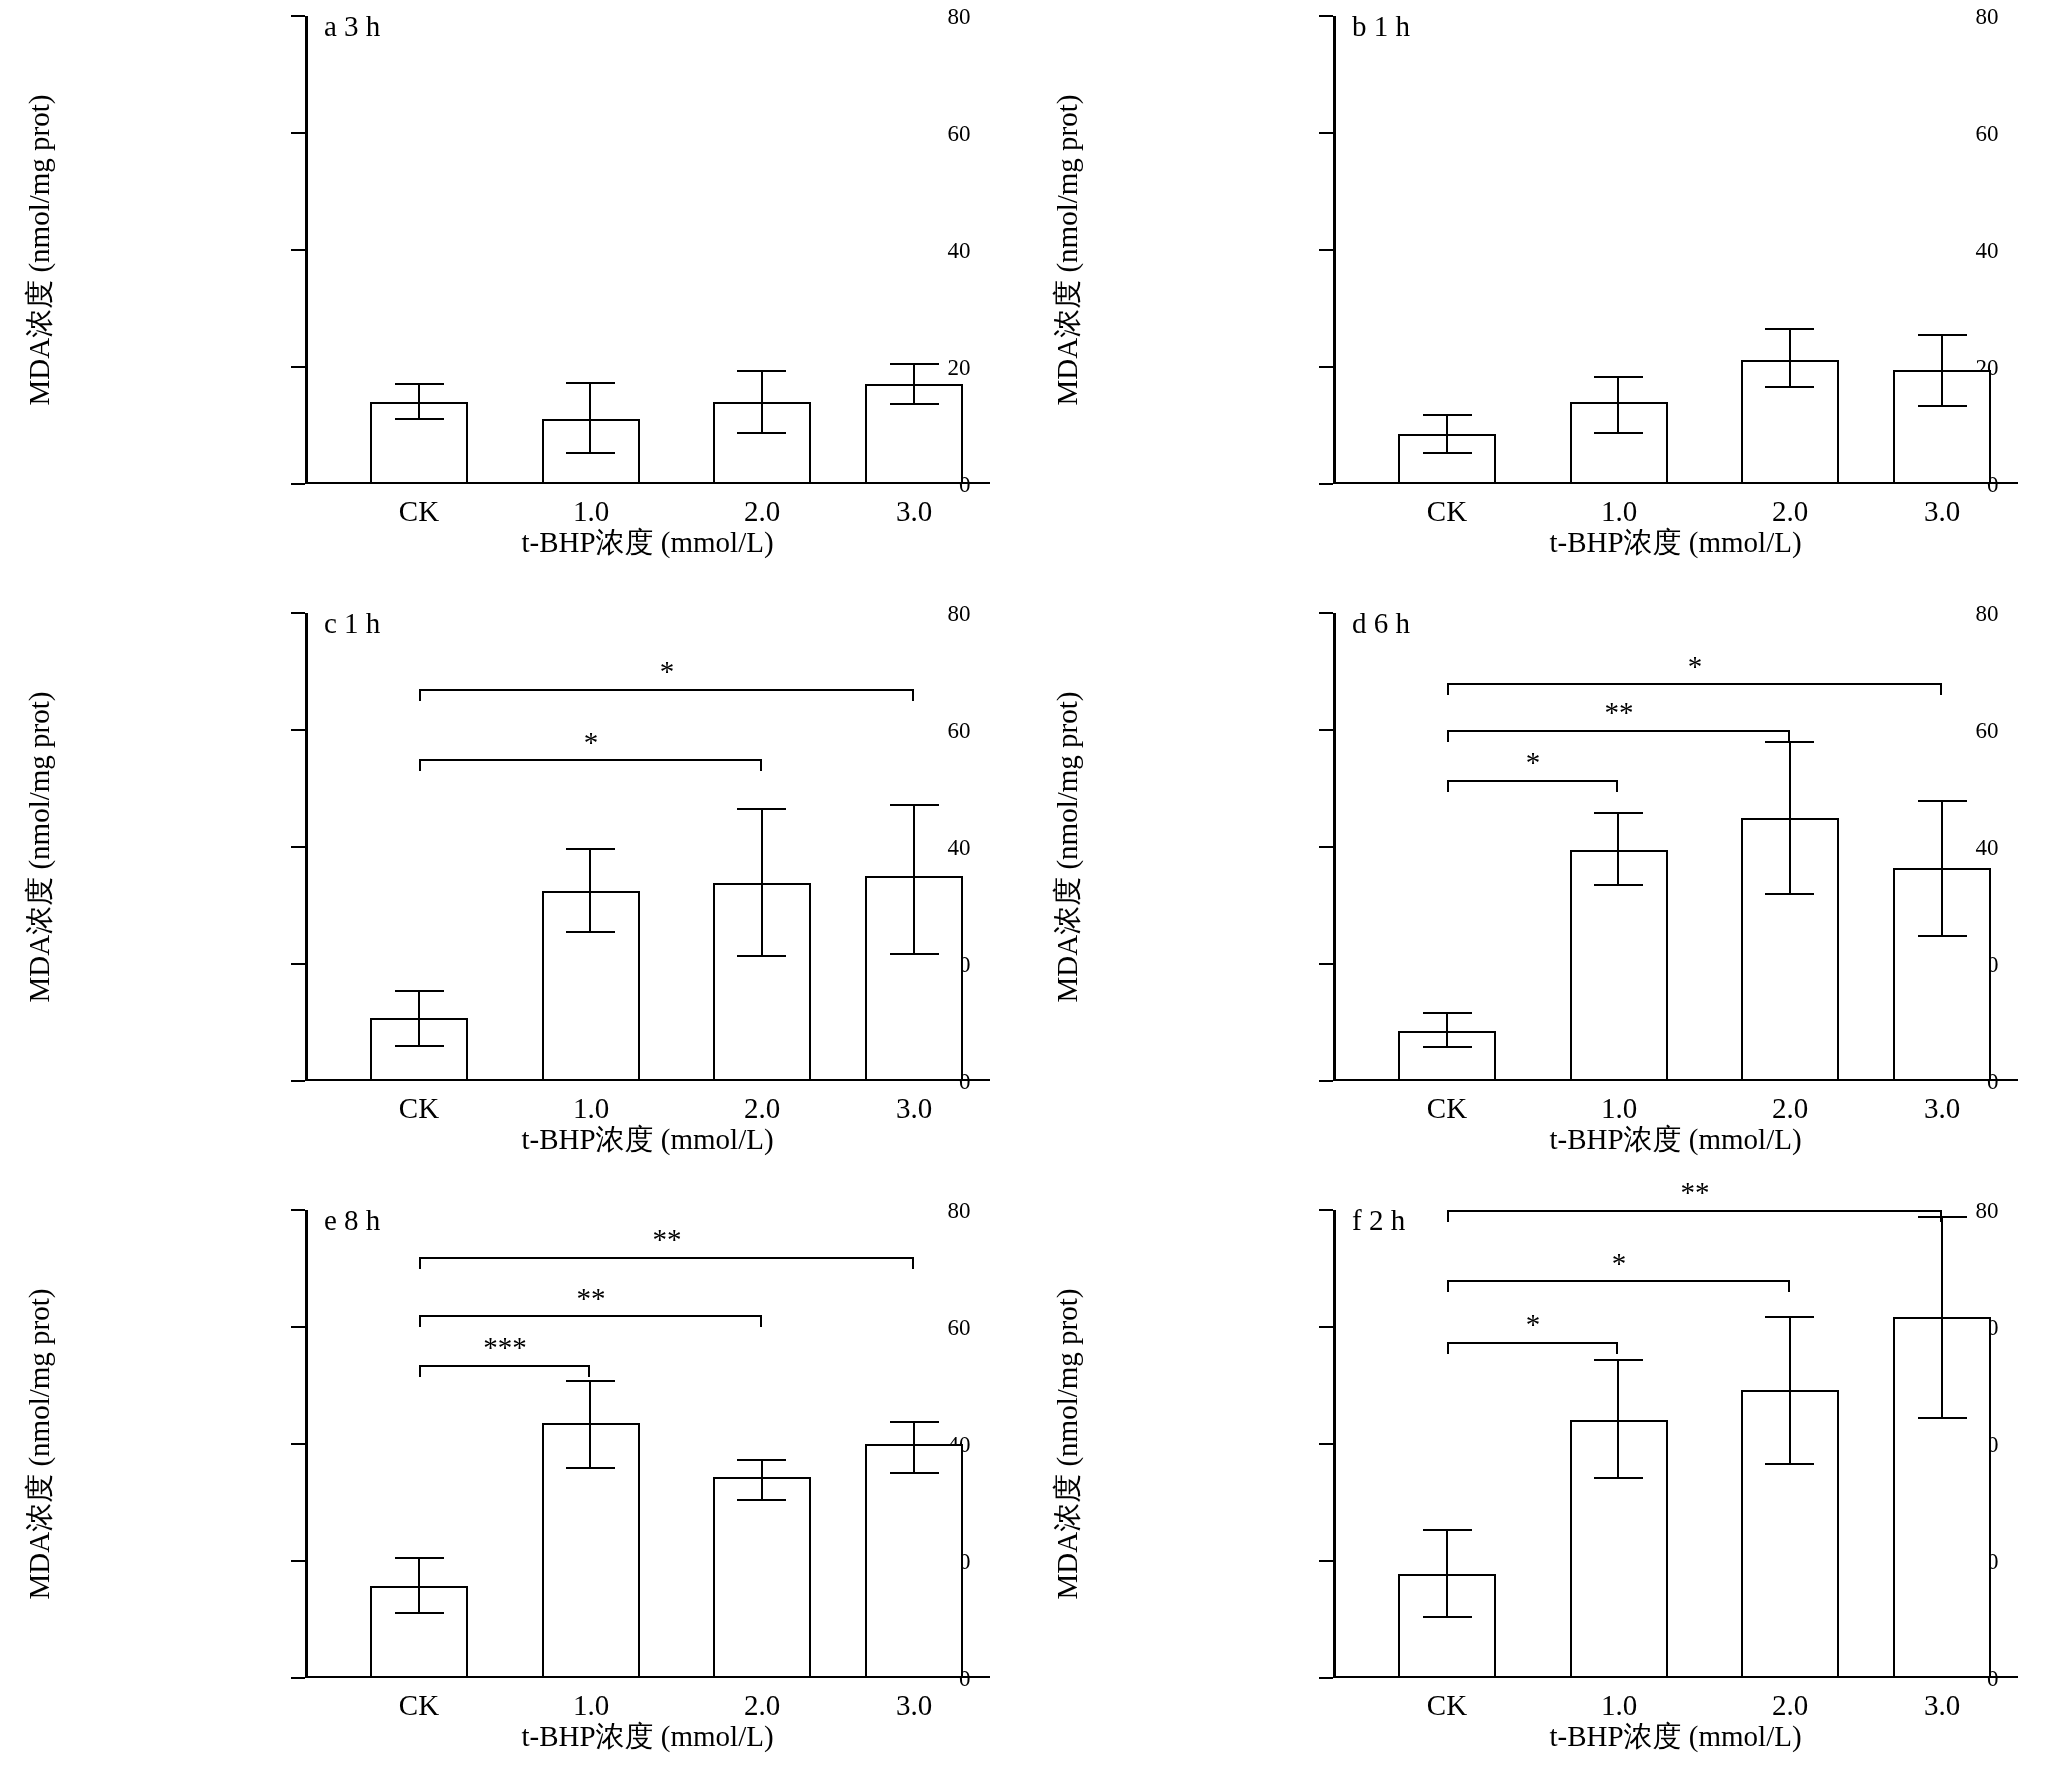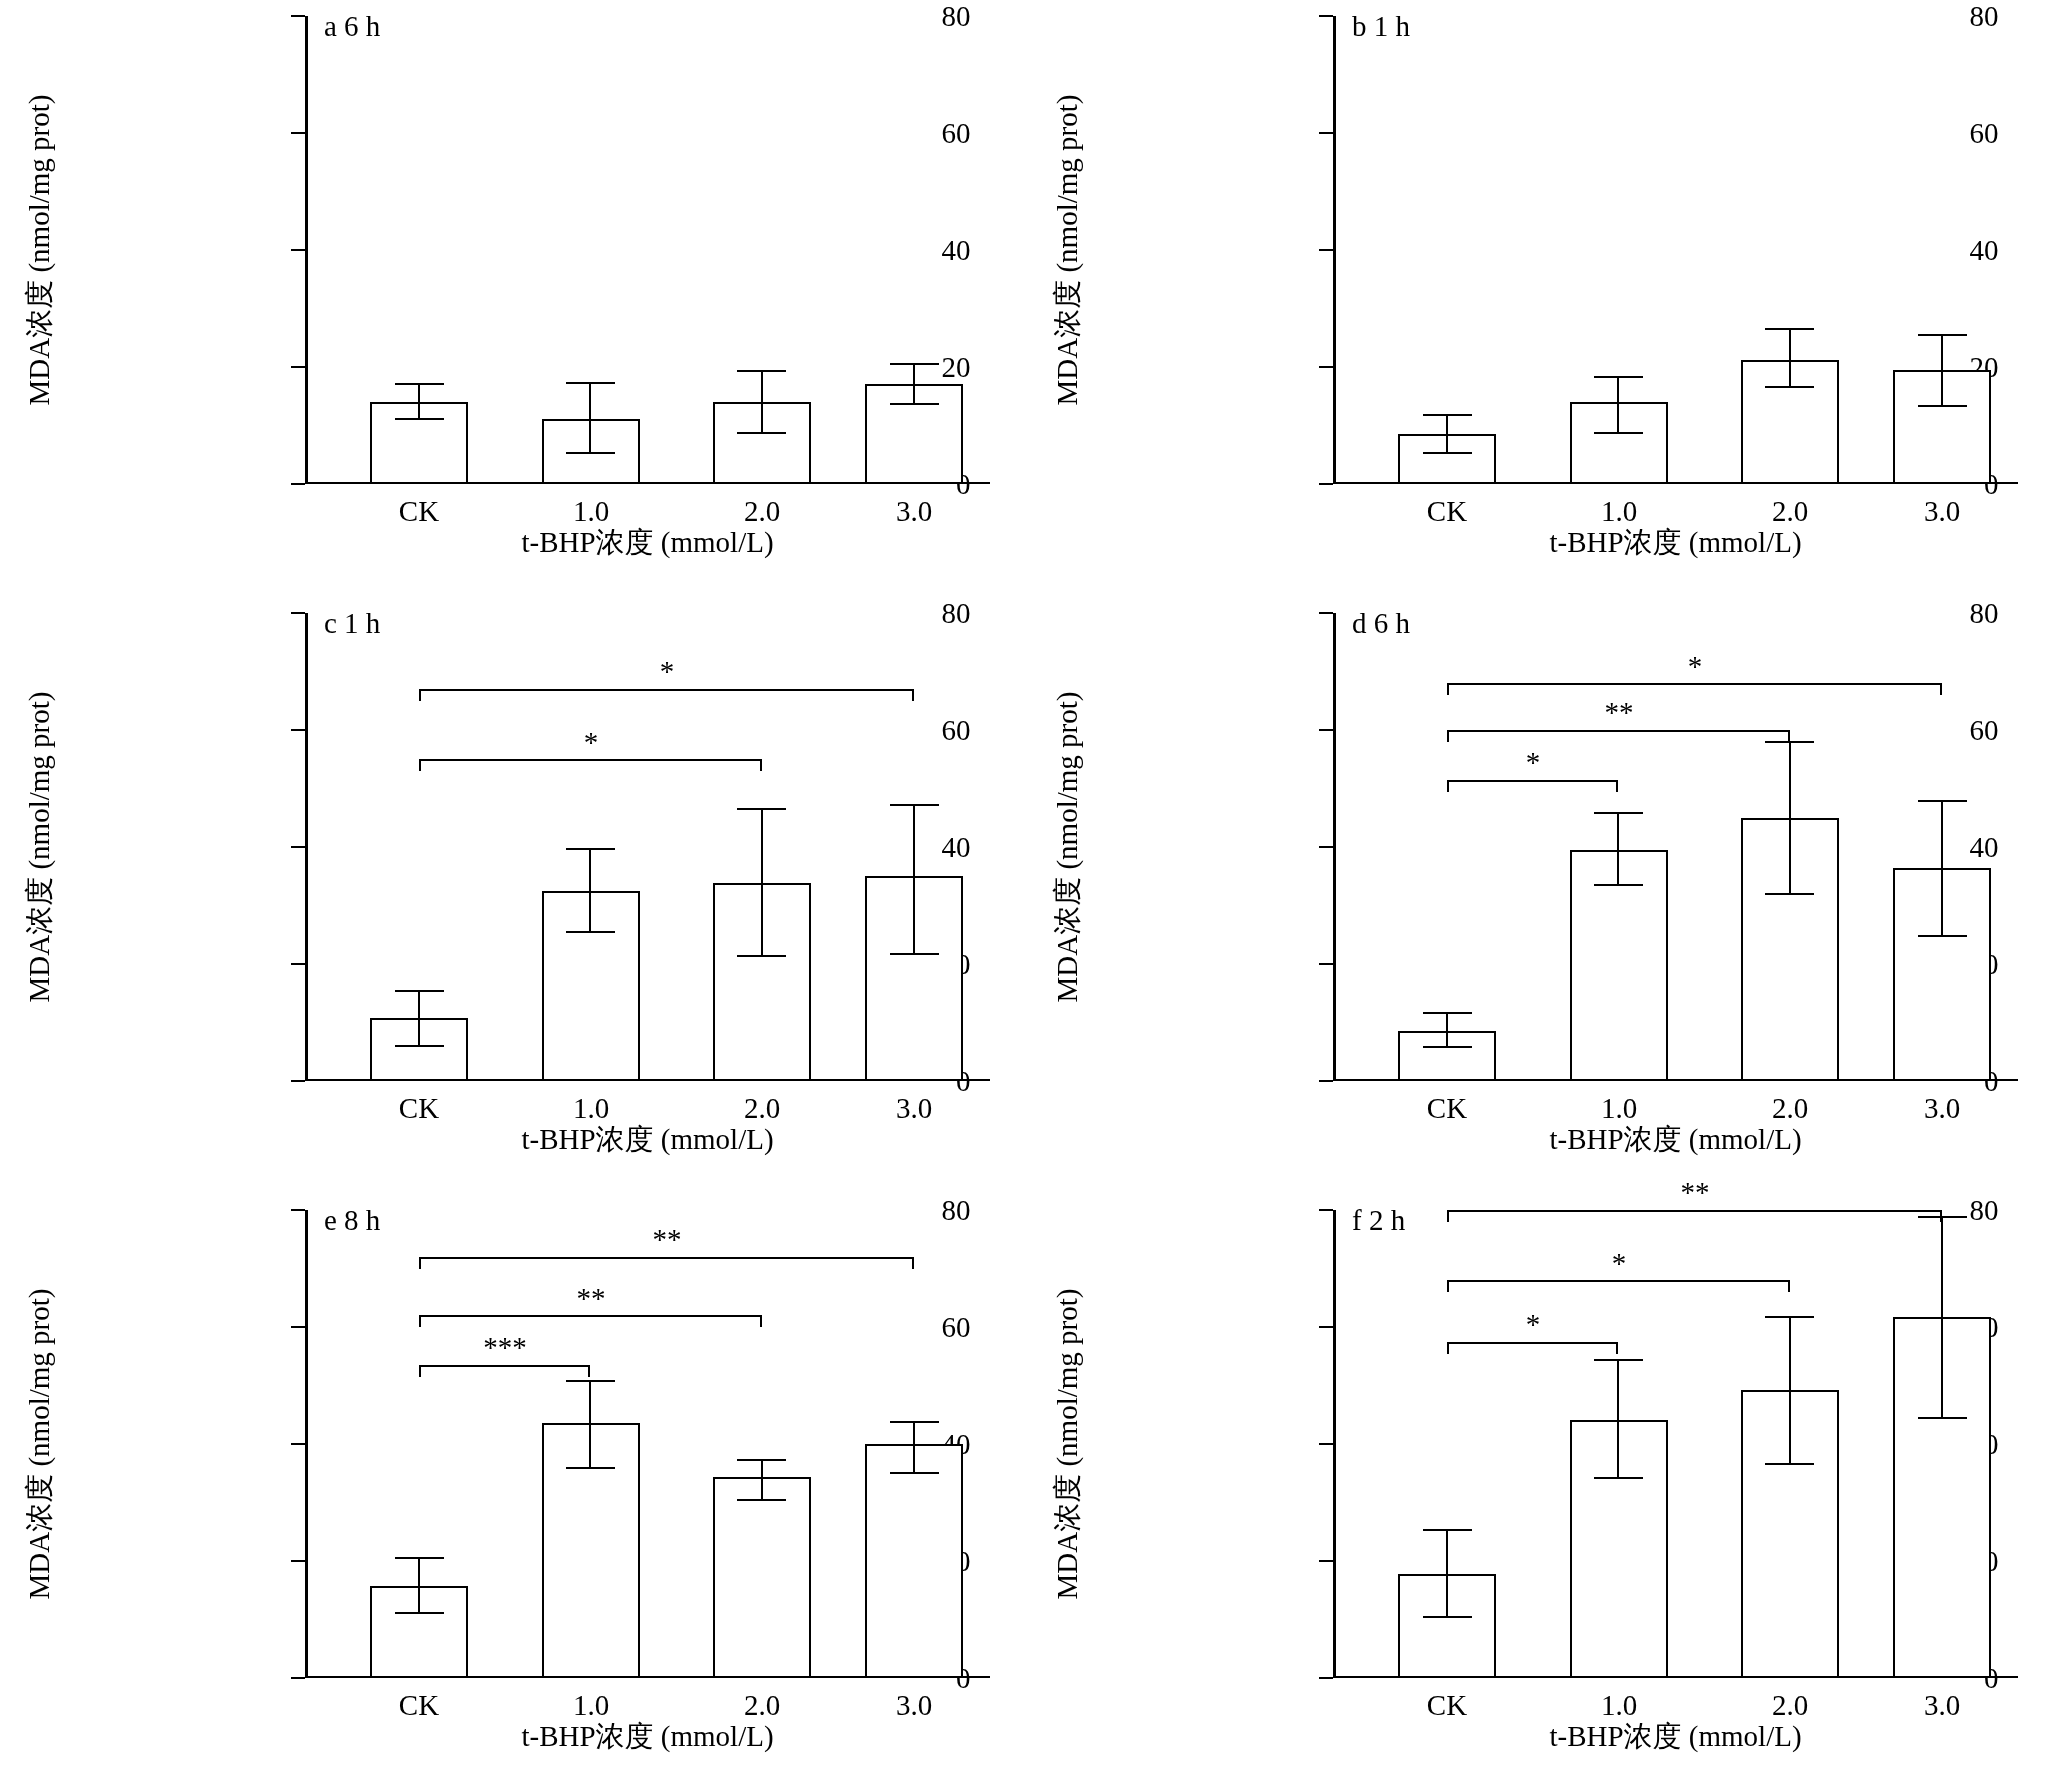--- a/index.html
+++ b/index.html
@@ -55,21 +55,21 @@
     position: absolute;
     left: -14px;
     width: 14px;
     height: 2.2px;
     background: #000;
   }
   .ticklabel {
     position: absolute;
     right: 19.6px;
     transform: translateY(-50%);
-    font-size: 29px;
+    font-size: 23px;
     line-height: 1;
     white-space: nowrap;
   }
   .bar {
     position: absolute;
     border: 2.2px solid #000;
     background: #fff;
     box-sizing: border-box;
     bottom: 0;
   }
@@ -136,21 +136,21 @@
     font-size: 29px;
     line-height: 1;
     white-space: nowrap;
   }
 </style>
 </head>
 <body>
 
 <div id="grid">
     <div class="panel">
-      <div class="panel-tag">a  6 h</div>
+      <div class="panel-tag">a  3 h</div>
       <div class="ylabel">MDA浓度 (nmol/mg prot)</div>
       <div class="xlabel">t-BHP浓度 (mmol/L)</div>
       <div class="plot">
         <div class="axis-y"></div>
         <div class="axis-x"></div>
         <div class="tick" style="top: 467px;"></div>
         <div class="ticklabel" style="top: 468px;">0</div>
         <div class="tick" style="top: 350px;"></div>
         <div class="ticklabel" style="top: 351px;">20</div>
         <div class="tick" style="top: 233px;"></div>

